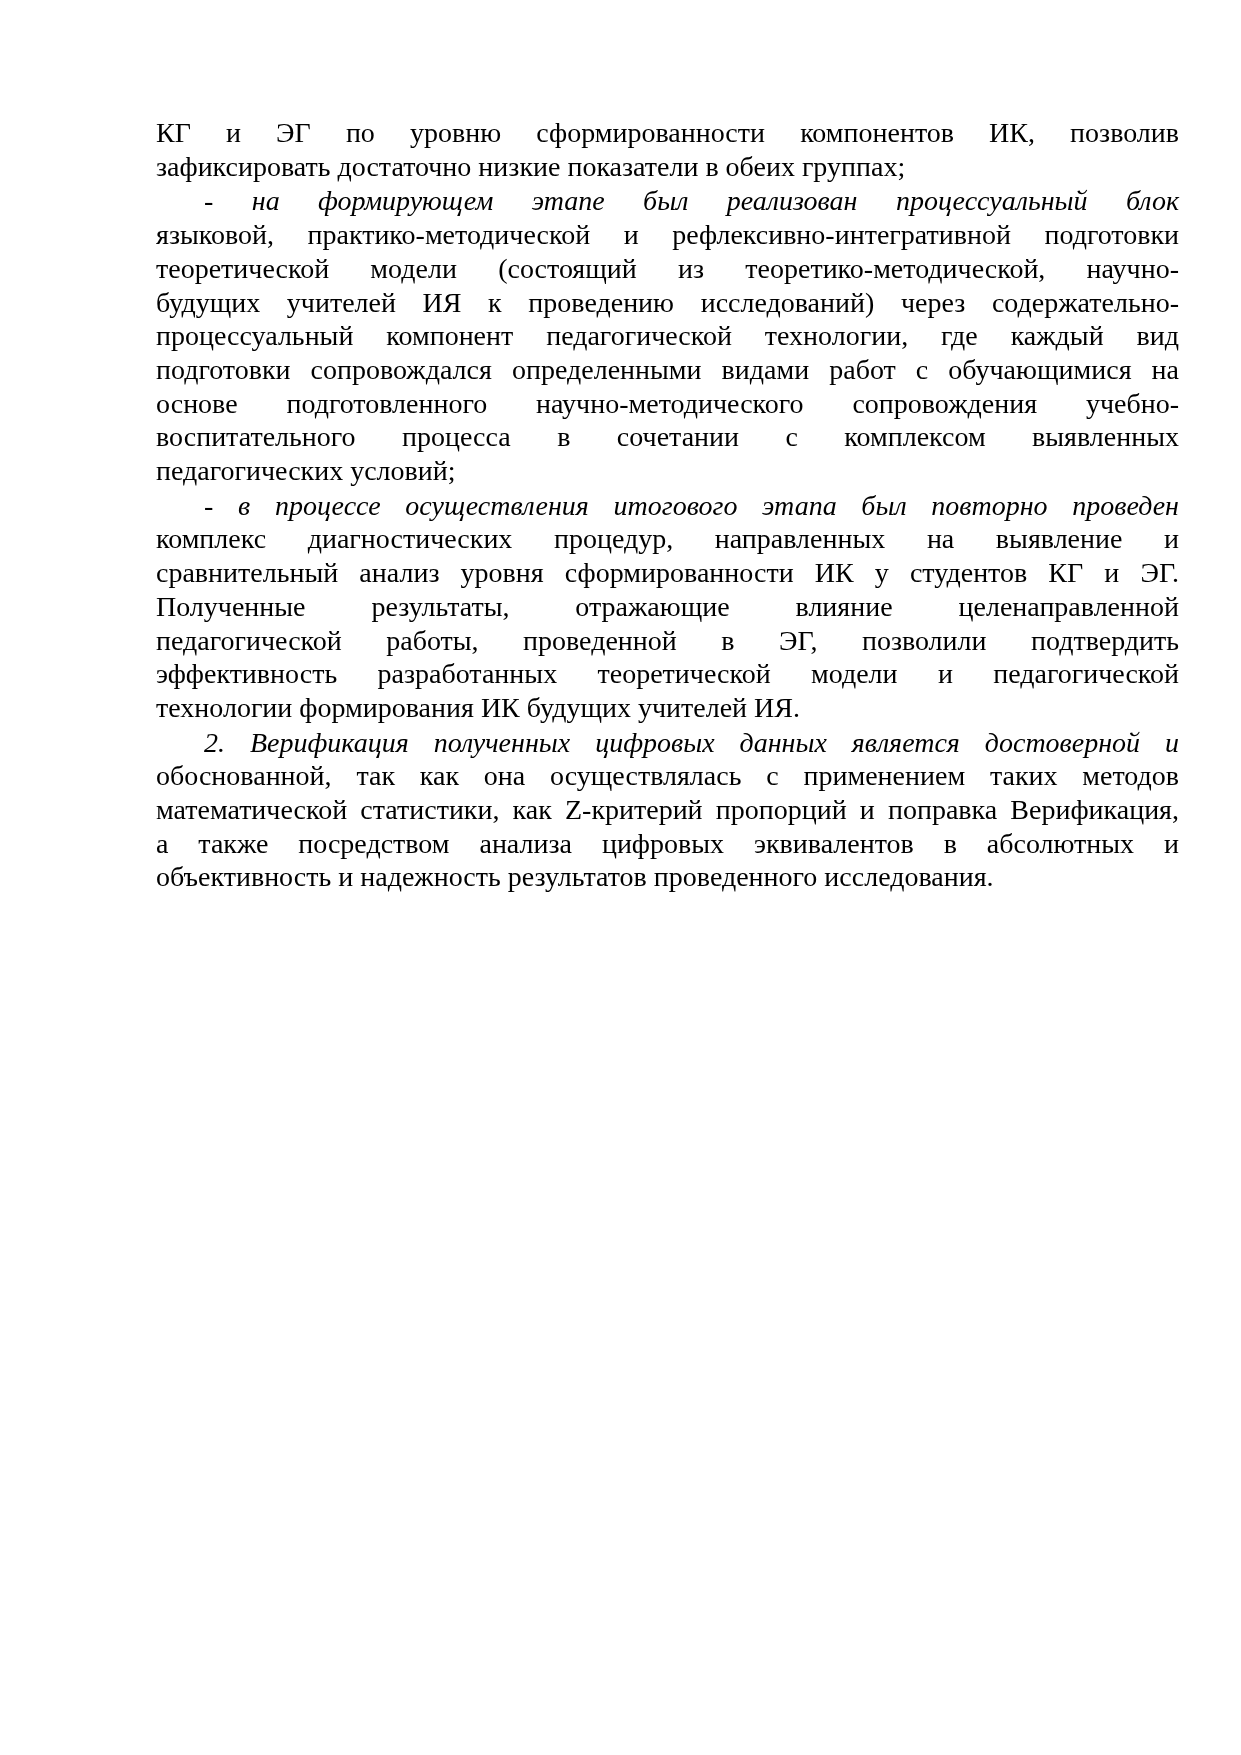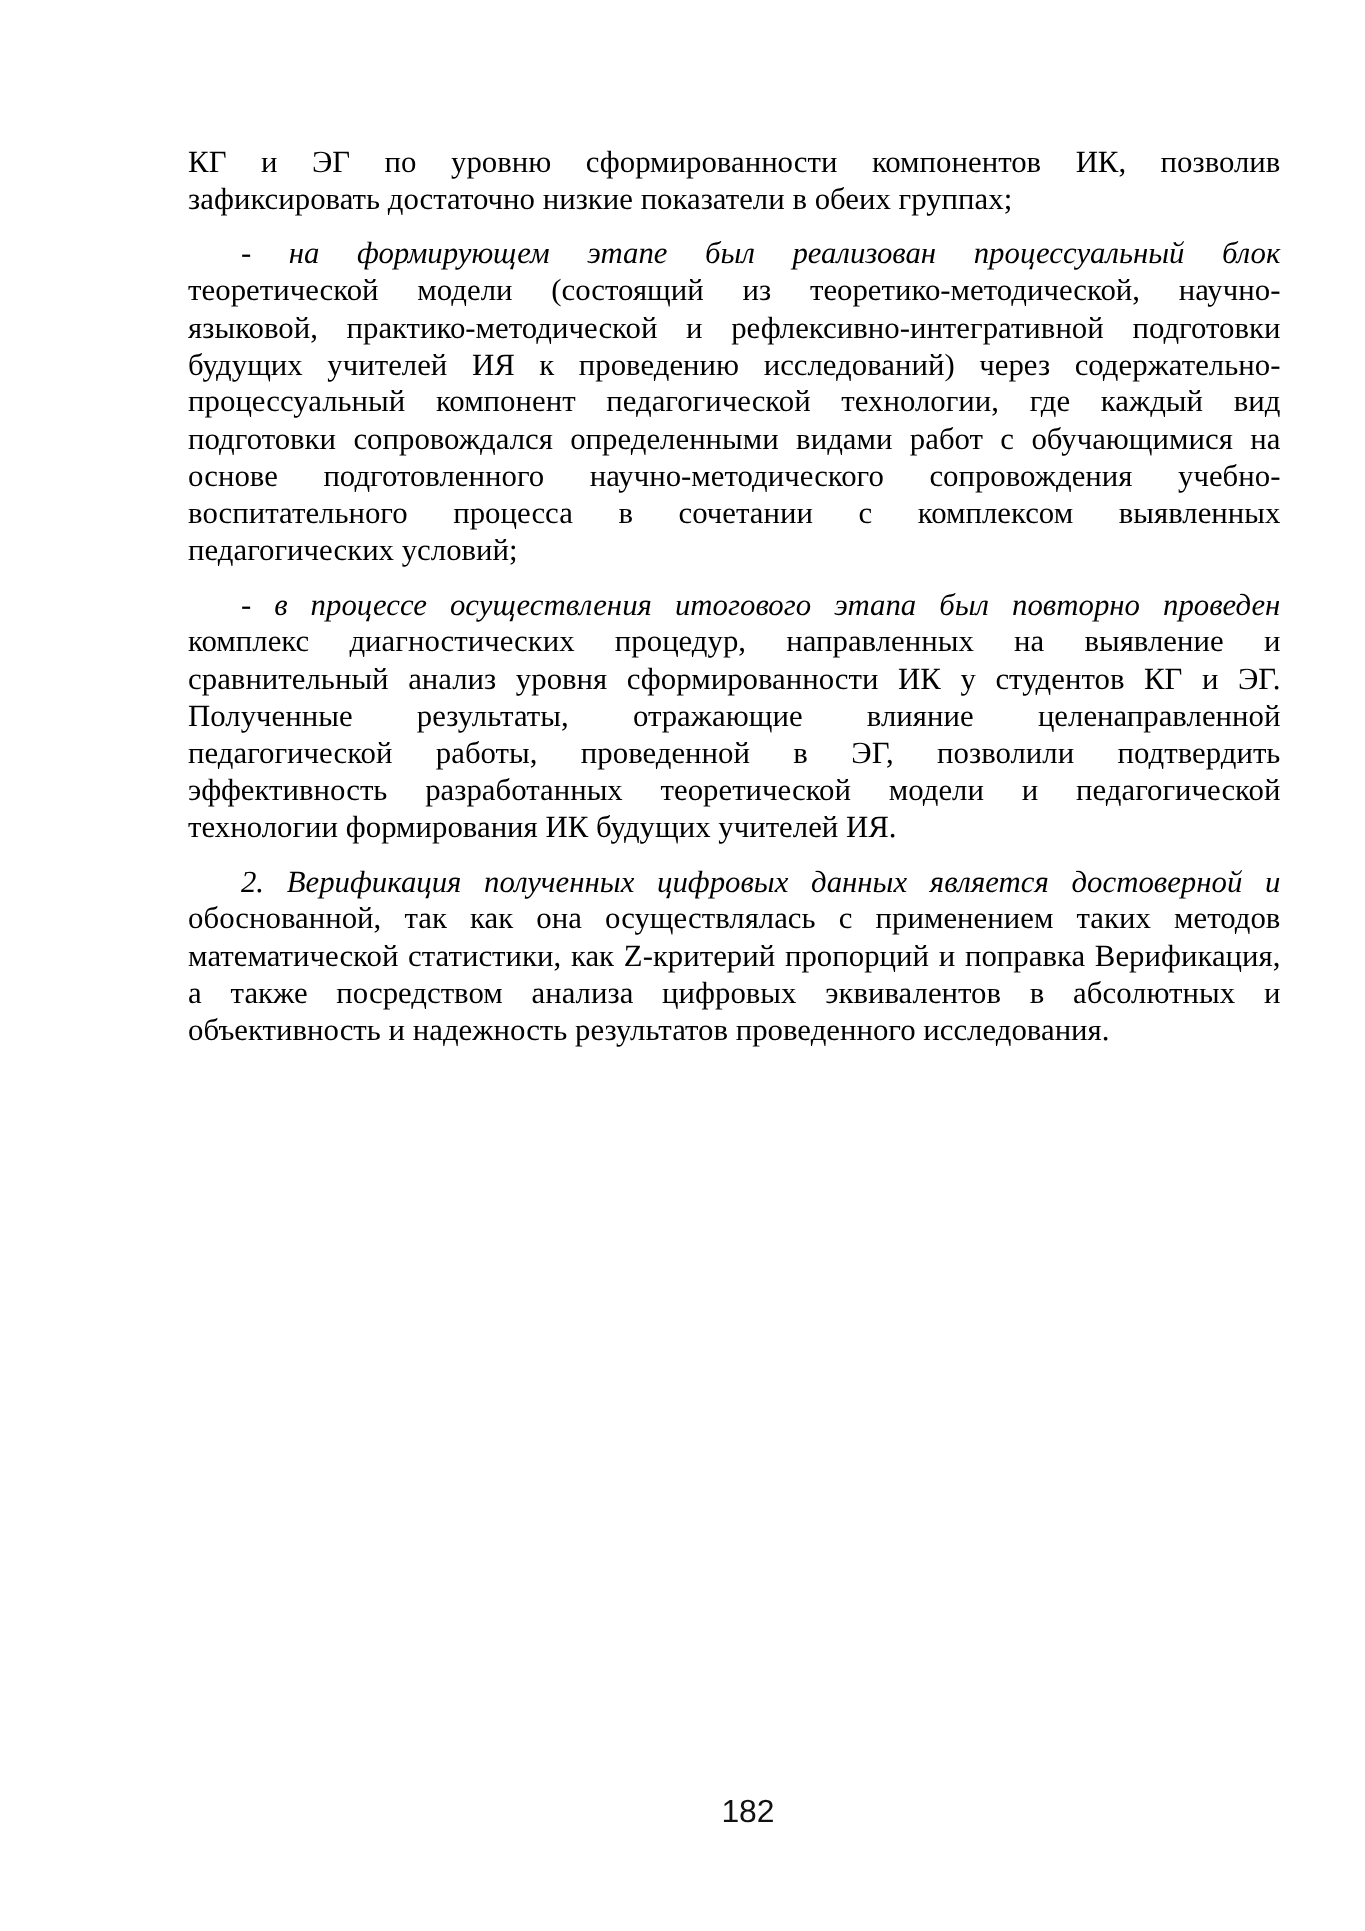--- a/index.html
+++ b/index.html
@@ -15,21 +15,21 @@
     overflow: hidden;
     font-family: "Liberation Serif", serif;
   }
   .text-block {
     position: absolute;
     left: 155px;
     top: 115px;
     width: 1025px;
   }
   .para {
-    margin: 16px;
+    margin: 1px;
     padding: 0;
   }
   .line {
     font-size: 28px;
     line-height: 33.7px;
     color: #000000;
     text-align: justify;
     text-align-last: justify;
     white-space: nowrap;
     overflow: visible;
@@ -58,22 +58,22 @@
 <body>
 
 <div class="page">
   <div class="text-block" id="text-block">
       <div class="para">
         <div class="line">КГ и ЭГ по уровню сформированности компонентов ИК, позволив</div>
         <div class="line para-end">зафиксировать достаточно низкие показатели в обеих группах;</div>
       </div>
       <div class="para">
         <div class="line first-indent">- на формирующем этапе был реализован процессуальный блок</div>
+        <div class="line">языковой, практико-методической и рефлексивно-интегративной подготовки</div>
         <div class="line">теоретической модели (состоящий из теоретико-методической, научно-</div>
-        <div class="line">языковой, практико-методической и рефлексивно-интегративной подготовки</div>
         <div class="line">будущих учителей ИЯ к проведению исследований) через содержательно-</div>
         <div class="line">процессуальный компонент педагогической технологии, где каждый вид</div>
         <div class="line">подготовки сопровождался определенными видами работ с обучающимися на</div>
         <div class="line">основе подготовленного научно-методического сопровождения учебно-</div>
         <div class="line">воспитательного процесса в сочетании с комплексом выявленных</div>
         <div class="line para-end">педагогических условий;</div>
       </div>
       <div class="para">
         <div class="line first-indent">- в процессе осуществления итогового этапа был повторно проведен</div>
         <div class="line">комплекс диагностических процедур, направленных на выявление и</div>
@@ -84,14 +84,13 @@
         <div class="line para-end">технологии формирования ИК будущих учителей ИЯ.</div>
       </div>
       <div class="para">
         <div class="line first-indent">2. Верификация полученных цифровых данных является достоверной и</div>
         <div class="line">обоснованной, так как она осуществлялась с применением таких методов</div>
         <div class="line">математической статистики, как Z-критерий пропорций и поправка Верификация,</div>
         <div class="line">а также посредством анализа цифровых эквивалентов в абсолютных и</div>
         <div class="line para-end">объективность и надежность результатов проведенного исследования.</div>
       </div>
     </div>
-  <div class="page-number">182</div>
 </div>
 
 </body></html>

